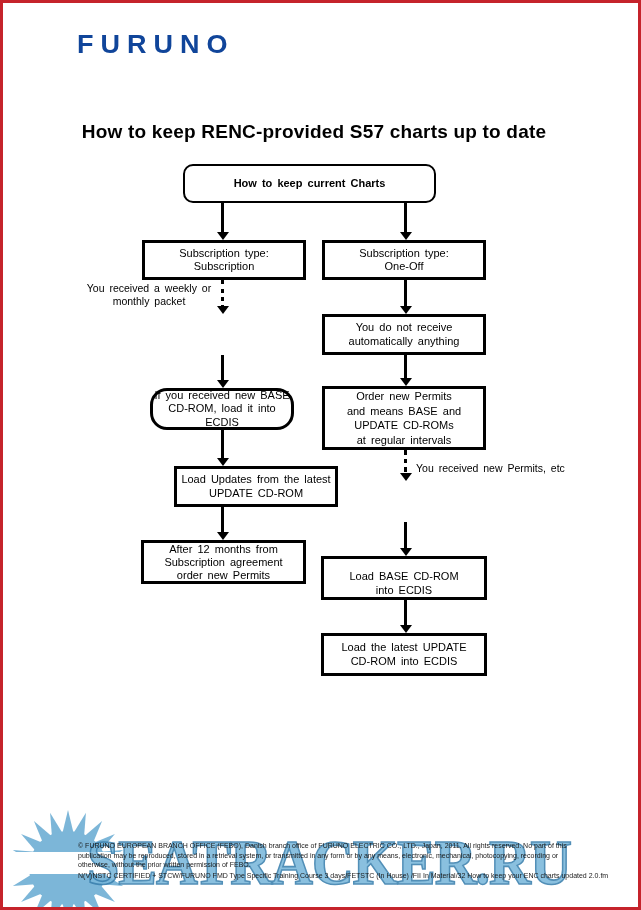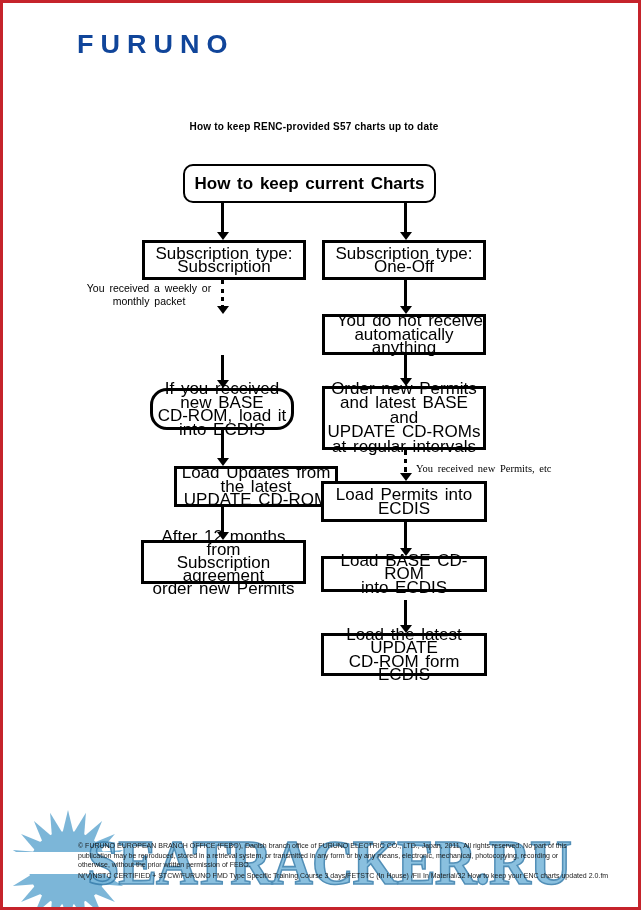--- a/index.html
+++ b/index.html
@@ -8,27 +8,27 @@
     border:3px solid #c5232b; background:#fff; overflow:hidden;
     font-family:"Liberation Sans", sans-serif; color:#000;
   }
   .logo {
     position:absolute; left:74px; top:26px;
     font-size:27px; font-weight:bold; letter-spacing:7px;
     color:#10459a; transform:scaleY(0.97);
   }
   .title {
     position:absolute; left:0; top:118px; width:622px;
-    text-align:center; font-size:10px; font-weight:bold; letter-spacing:.2px;
+    text-align:center; font-size:19px; font-weight:bold; letter-spacing:.2px;
   }
   .box {
     position:absolute; box-sizing:border-box; background:#fff;
     border:3px solid #000; display:flex; flex-direction:column;
     justify-content:center; align-items:center; text-align:center;
-    font-size:17px; line-height:13.5px; word-spacing:2px; z-index:3;
+    font-size:11px; line-height:13.5px; word-spacing:2px; z-index:3;
   }
   .box.rounded { border-width:2px; border-radius:10px; font-weight:bold; }
   .box b { font-weight:normal; }
   .note {
     position:absolute; font-size:10.5px; line-height:13px; word-spacing:2px; z-index:3;text-align:center;
   }
   .arrow { position:absolute; width:13px; z-index:2; }
   .arrow .shaft {
     position:absolute; display:block; left:50%; margin-left:-1.25px;
     width:2.5px; top:0; bottom:6px; background:#000;
@@ -94,94 +94,91 @@
       <i class="shaft"></i>
       <i class="head"></i>
     </div>
 
   <div class="arrow" style="left:396px;top:277px;height:34px;">
       <i class="shaft"></i>
       <i class="head"></i>
     </div>
 
 
-  <div class="box" style="left:319px;top:311px;width:164px;height:41px;align-items:flex-end;">
+  <div class="box" style="left:319px;top:311px;width:164px;height:41px;">
     <div>You do not receive</div>
     <div>automatically anything</div>
   </div>
 
   <div class="arrow" style="left:213px;top:352px;height:33px;">
       <i class="shaft"></i>
       <i class="head"></i>
     </div>
   <div class="arrow" style="left:396px;top:352px;height:31px;">
       <i class="shaft"></i>
       <i class="head"></i>
     </div>
 
   <div class="box" style="left:147px;top:385px;width:144px;height:42px;border-radius:17px;">
     <div><span>If you received new</span> <b>BASE</b></div>
     <div>CD-ROM, load it into ECDIS</div>
   </div>
 
   <div class="box" style="left:319px;top:383px;width:164px;height:64px;line-height:14.5px;">
     <div>Order new Permits</div>
-    <div>and latest BASE and</div>
+    <div>and means BASE and</div>
     <div>UPDATE CD-ROMs</div>
     <div>at regular intervals</div>
   </div>
 
   <div class="arrow" style="left:213px;top:427px;height:36px;">
       <i class="shaft"></i>
       <i class="head"></i>
     </div>
 
-  <div class="note" style="left:413px;top:459px;white-space:nowrap;font-family:Liberation Serif, serif;">You received new Permits, etc</div>
+  <div class="note" style="left:413px;top:459px;white-space:nowrap;">You received new Permits, etc</div>
   <div class="arrow dashed" style="left:396px;top:447px;height:31px;">
       <i class="shaft"></i>
       <i class="head"></i>
     </div>
 
   <div class="box" style="left:139px;top:463px;width:164px;height:41px;margin-left:32px;">
     <div>Load Updates from the latest</div>
     <div><b>UPDATE</b> <span>CD-ROM</span></div>
   </div>
 
-  <div class="box" style="left:318px;top:478px;width:166px;height:41px;">
-    <div><span>Load</span> <b>Permits</b> <span>into ECDIS</span></div>
-  </div>
 
   <div class="arrow" style="left:213px;top:504px;height:33px;">
       <i class="shaft"></i>
       <i class="head"></i>
     </div>
   <div class="arrow" style="left:396px;top:519px;height:34px;">
       <i class="shaft"></i>
       <i class="head"></i>
     </div>
 
   <div class="box" style="left:138px;top:537px;width:165px;height:44px;line-height:13px;">
     <div>After 12 months from</div>
     <div>Subscription agreement</div>
     <div>order new Permits</div>
   </div>
 
-  <div class="box" style="left:318px;top:553px;width:166px;height:36px;">
+  <div class="box" style="left:318px;top:553px;width:166px;height:44px;justify-content:flex-end;">
     <div><span>Load</span> <b>BASE</b> <span>CD-ROM</span></div>
     <div>into ECDIS</div>
   </div>
 
   <div class="arrow" style="left:396px;top:597px;height:33px;">
       <i class="shaft"></i>
       <i class="head"></i>
     </div>
 
   <div class="box" style="left:318px;top:630px;width:166px;height:43px;">
     <div><span>Load the latest</span> <b>UPDATE</b></div>
-    <div>CD-ROM form ECDIS</div>
+    <div>CD-ROM into ECDIS</div>
   </div>
 
   <svg class="sun" width="140" height="146" viewBox="-70 -73 140 146">
     <g fill="#7cb6d8">
       <g id="rays">
         <polygon points="0,-58 -6,-33 6,-33"></polygon>
         <polygon points="0,-58 -6,-33 6,-33" transform="rotate(18)"></polygon>
         <polygon points="0,-58 -6,-33 6,-33" transform="rotate(36)"></polygon>
         <polygon points="0,-58 -6,-33 6,-33" transform="rotate(54)"></polygon>
         <polygon points="0,-58 -6,-33 6,-33" transform="rotate(72)"></polygon>

